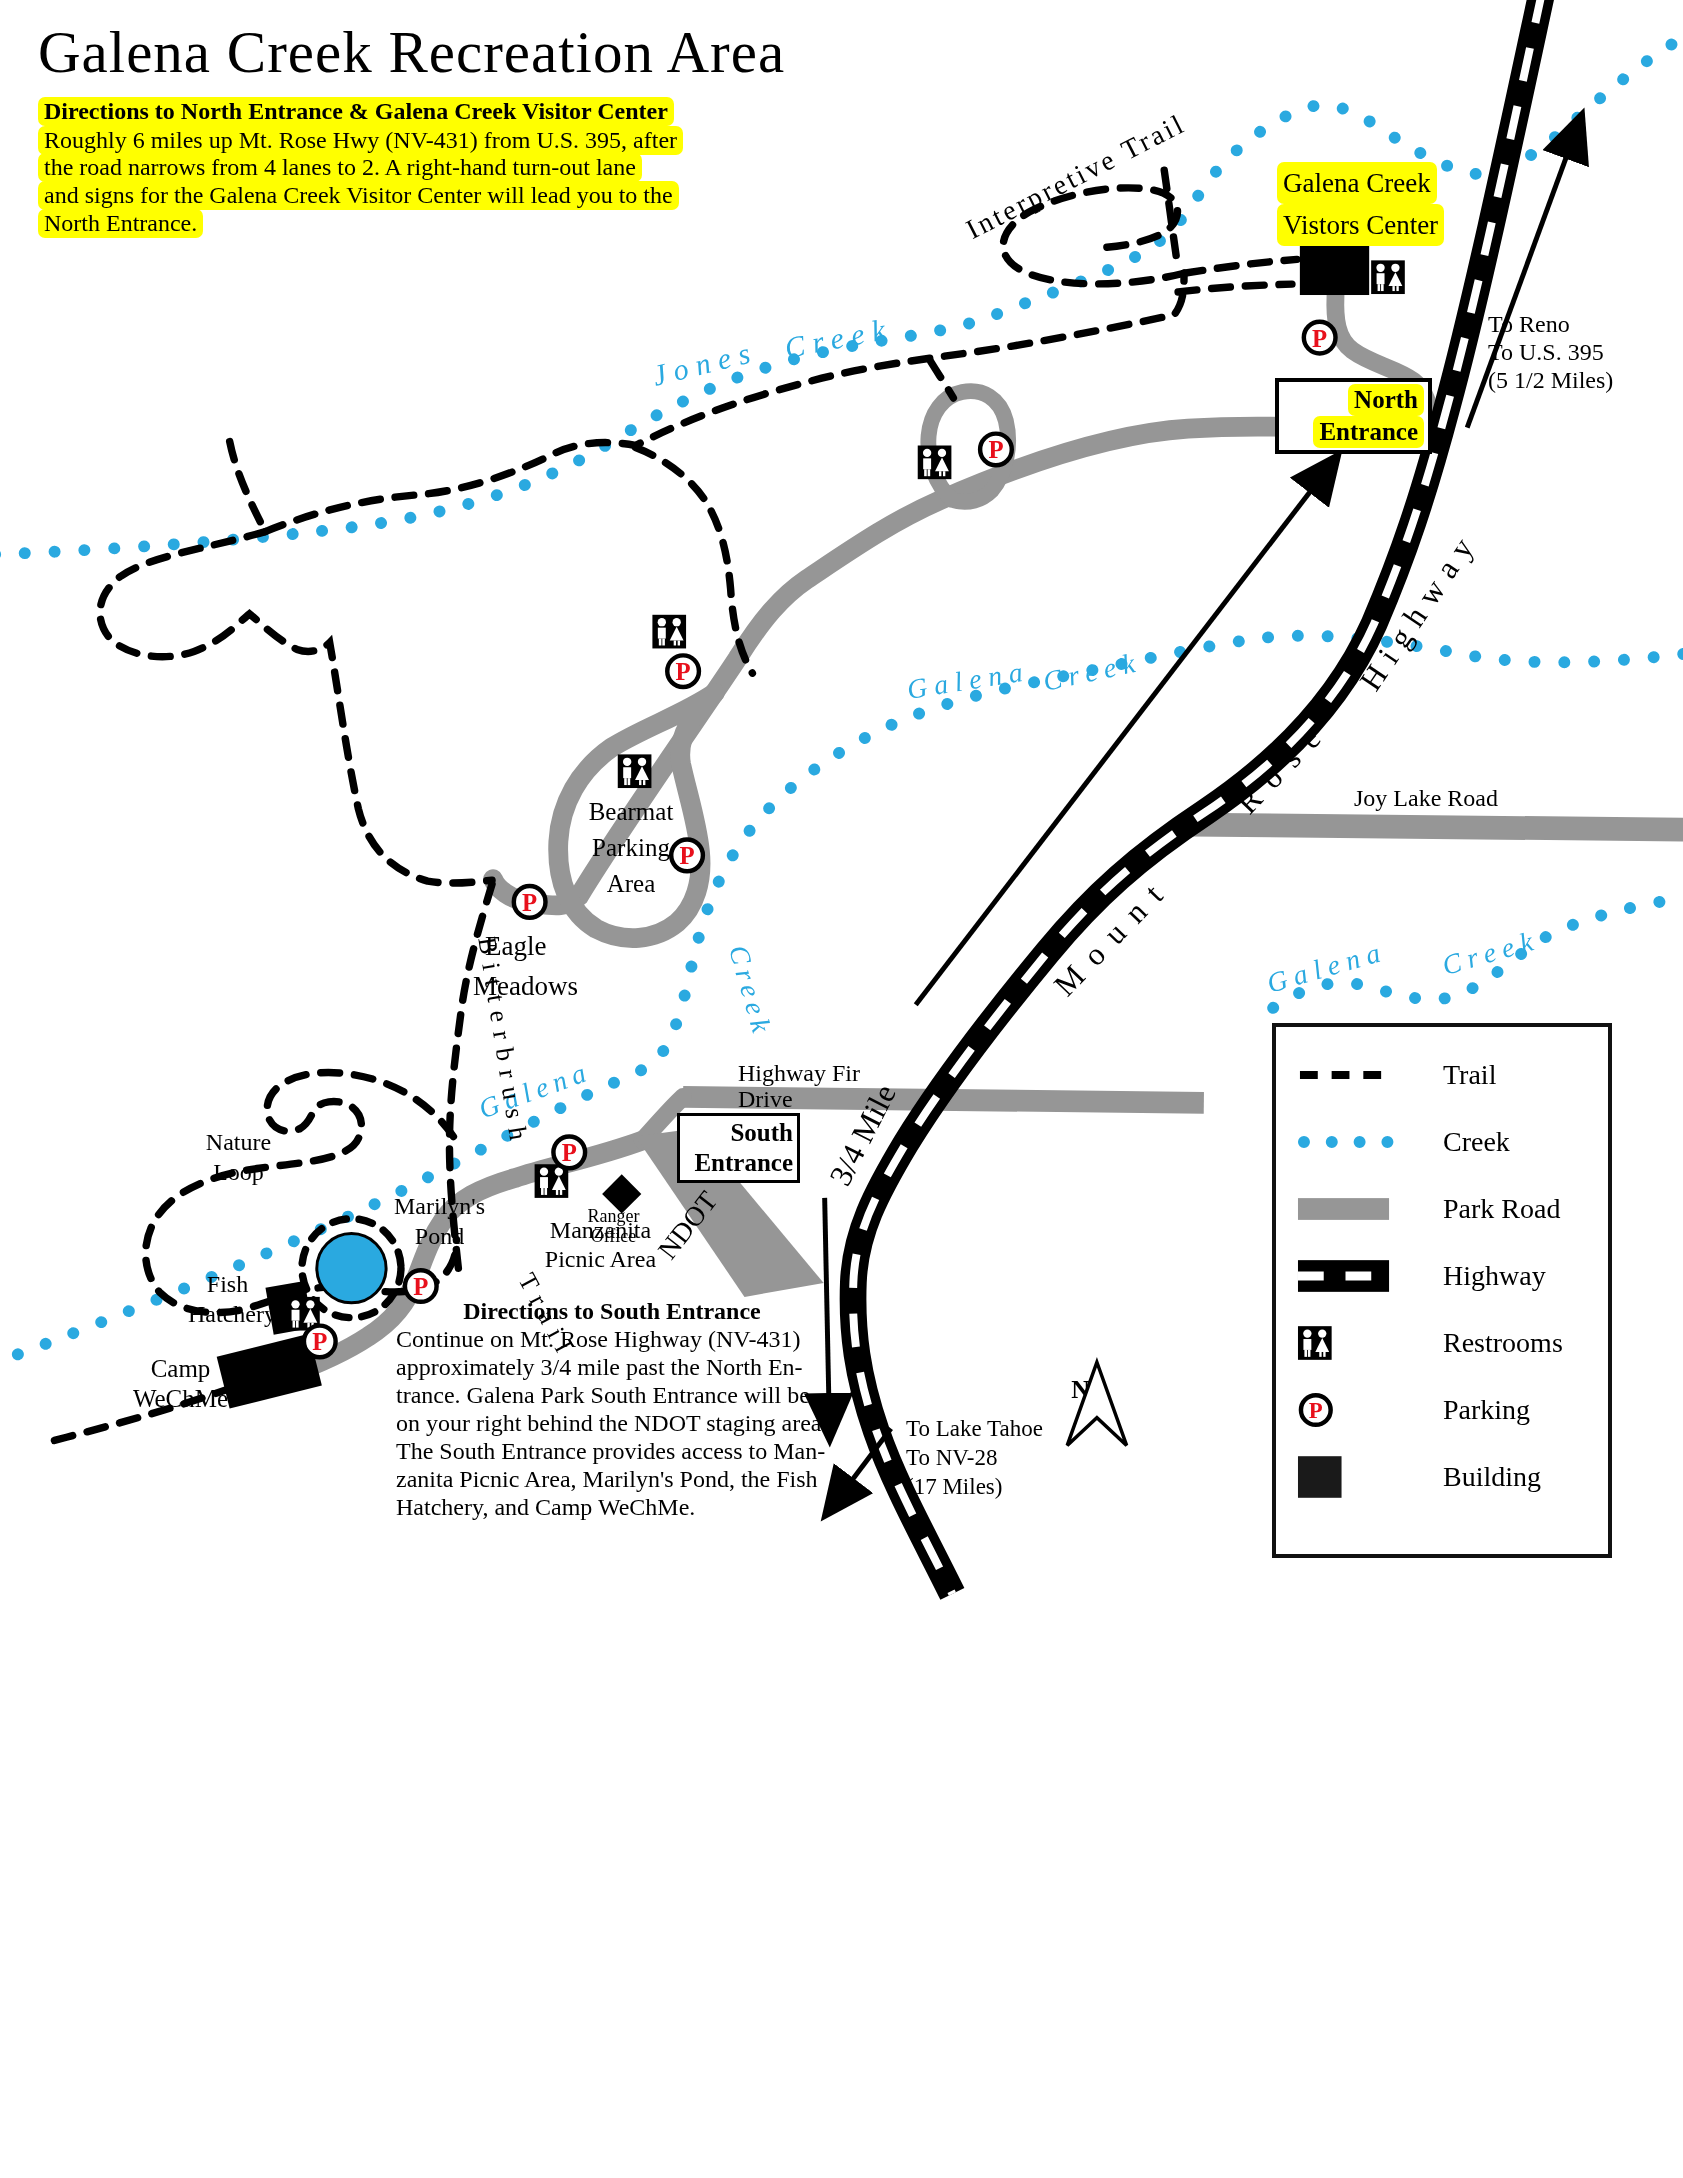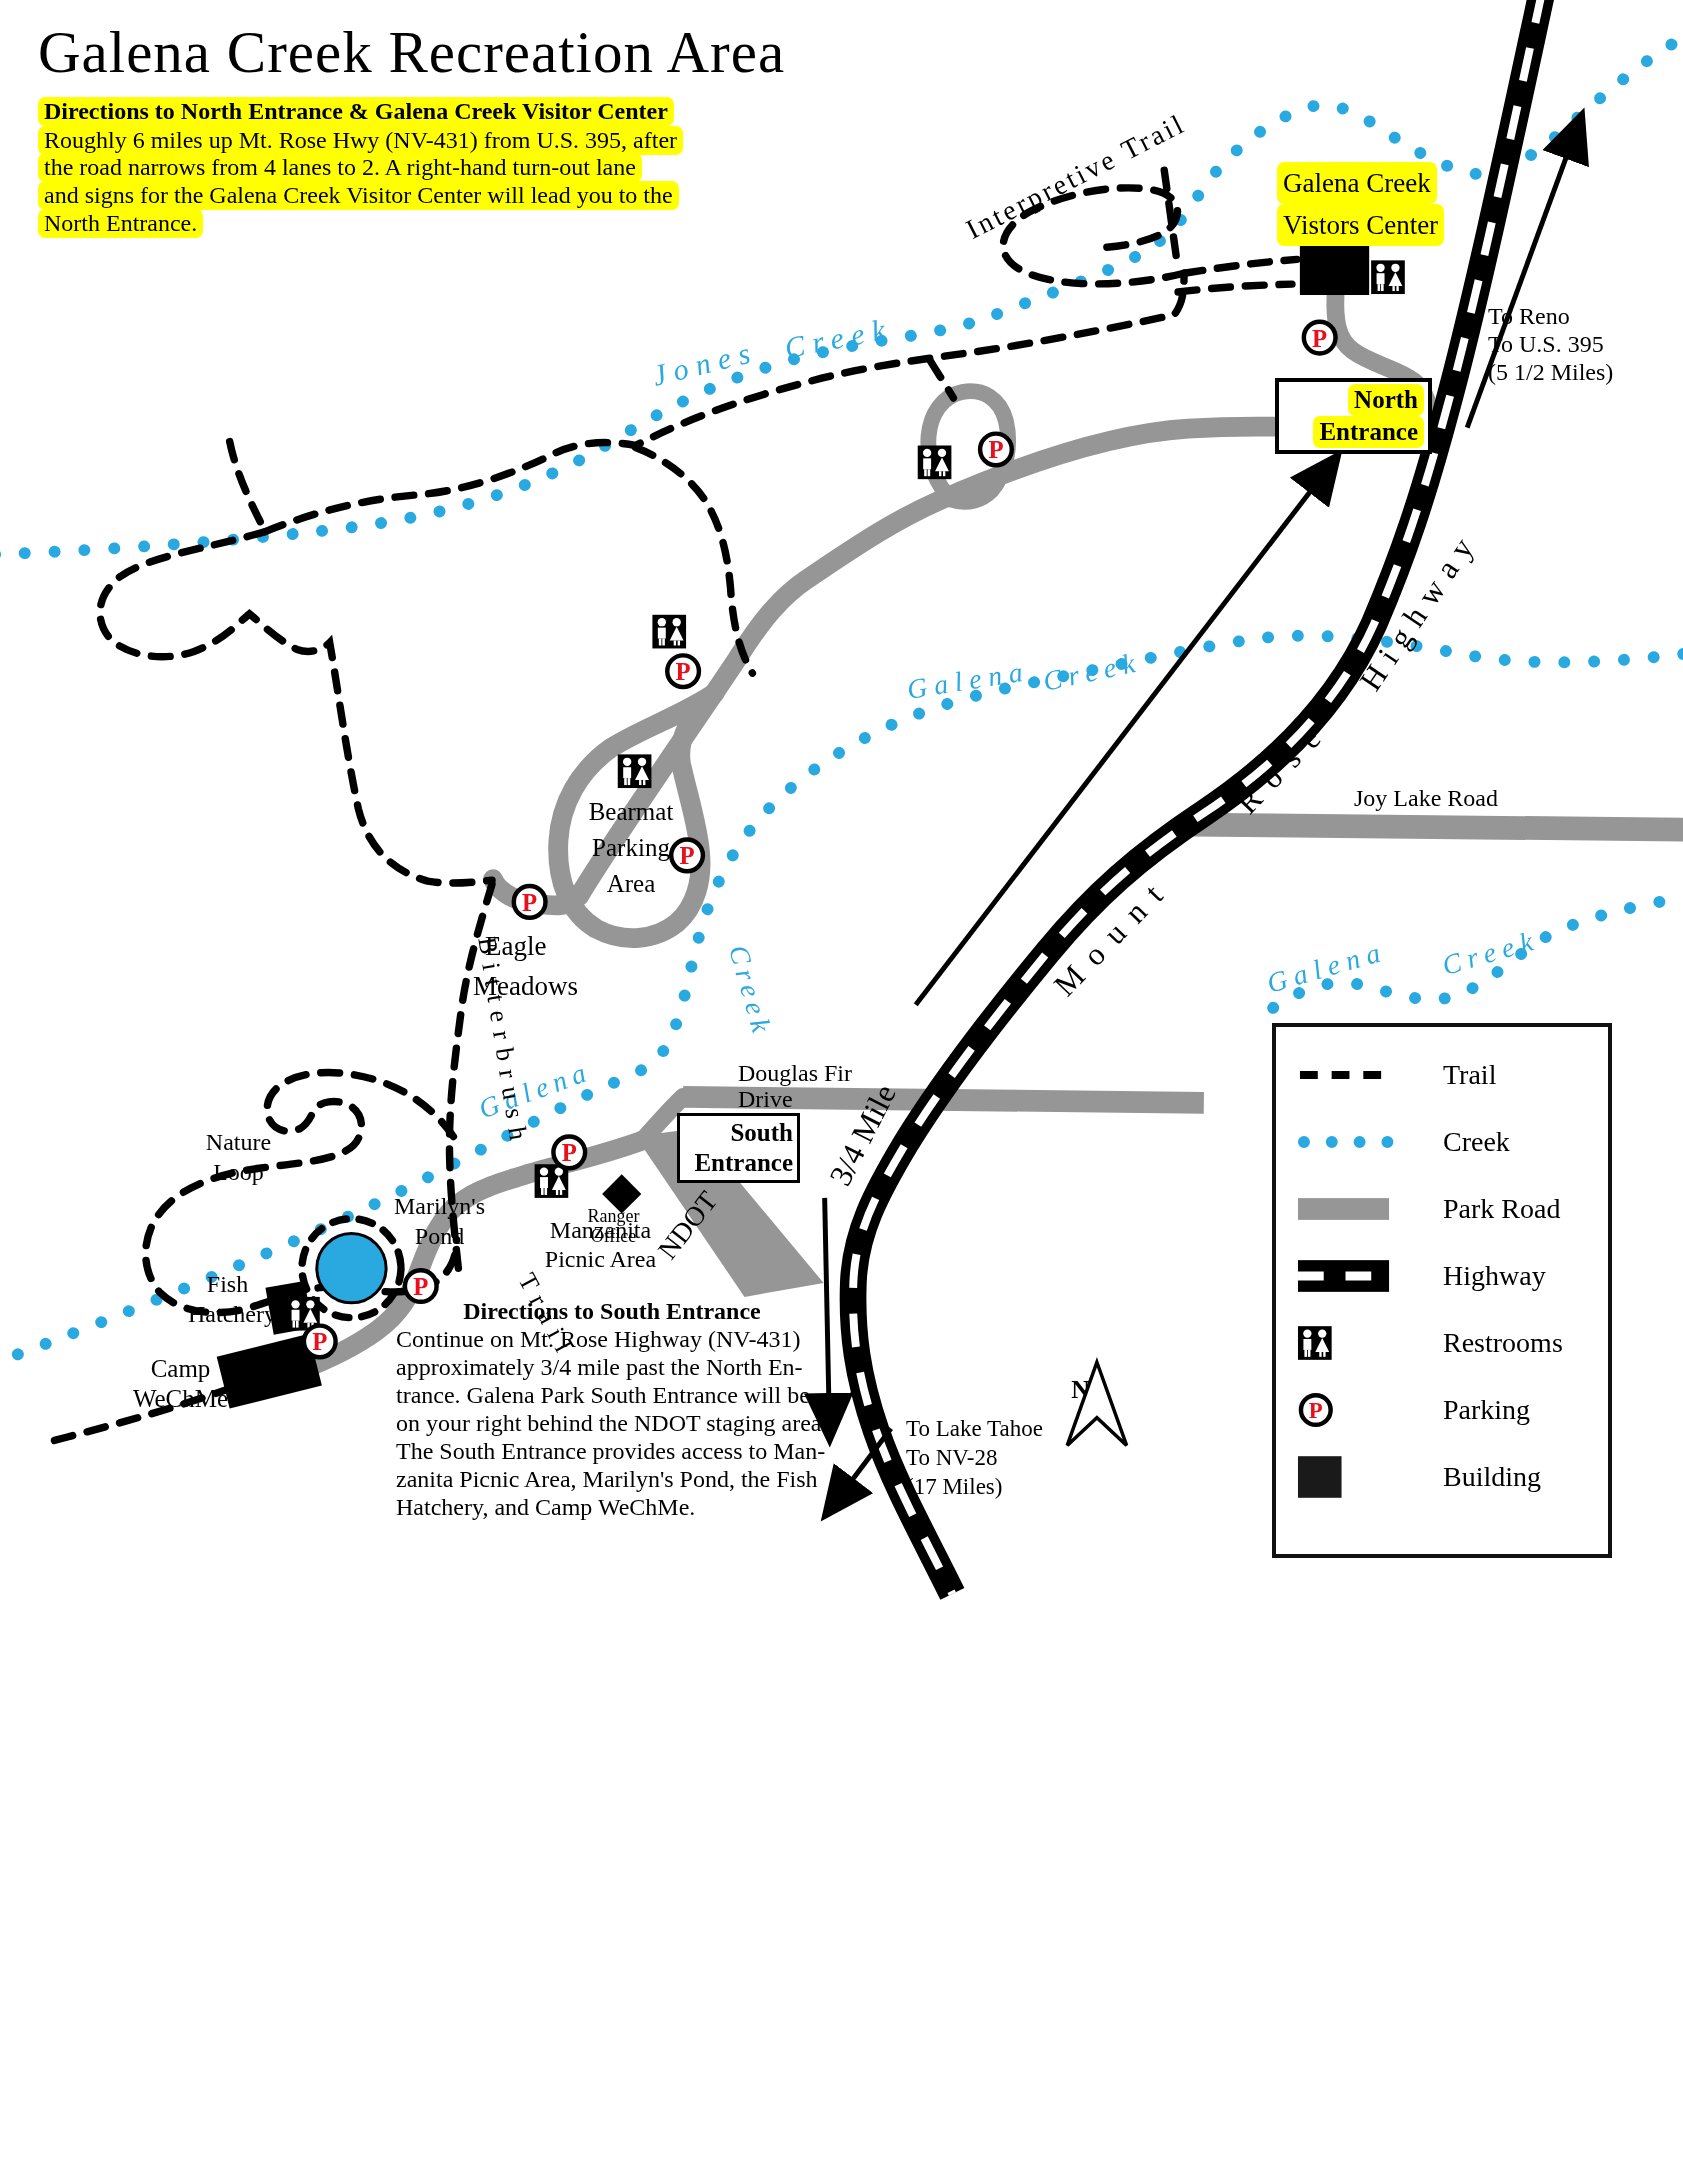--- a/index.html
+++ b/index.html
@@ -172,30 +172,30 @@
 <div class="ov entbox" style="left:1275px;top:378px;width:141px;">
   <span class="hl">North</span><br>
   <span class="hl">Entrance</span>
 </div>
 
 <div class="ov entbox" style="left:677px;top:1113px;width:109px;border-width:3px;">
   <span>South</span><br>
   <span>Entrance</span>
 </div>
 
-<div class="ov maplab" style="left:1488px;top:302px;line-height:28px;">
+<div class="ov maplab" style="left:1488px;top:310px;line-height:28px;">
   <span>To Reno</span><br>
   <span>To U.S. 395</span><br>
   <span>(5 1/2 Miles)</span>
 </div>
 
 <div class="ov maplab" style="left:1354px;top:785px;">Joy Lake Road</div>
 
 <div class="ov maplab" style="left:738px;top:1060px;">
-  <span>Douglas Fir</span><br>
+  <span>Highway Fir</span><br>
   <span>Drive</span>
 </div>
 
 <div class="ov maplab" style="left:579px;top:794px;text-align:center;width:104px;line-height:36px;font-size:25px;">
   <span>Bearmat</span><br>
   <span>Parking</span><br>
   <span>Area</span>
 </div>
 
 <div class="ov maplab" style="left:473px;top:926px;font-size:27px;line-height:40px;">

